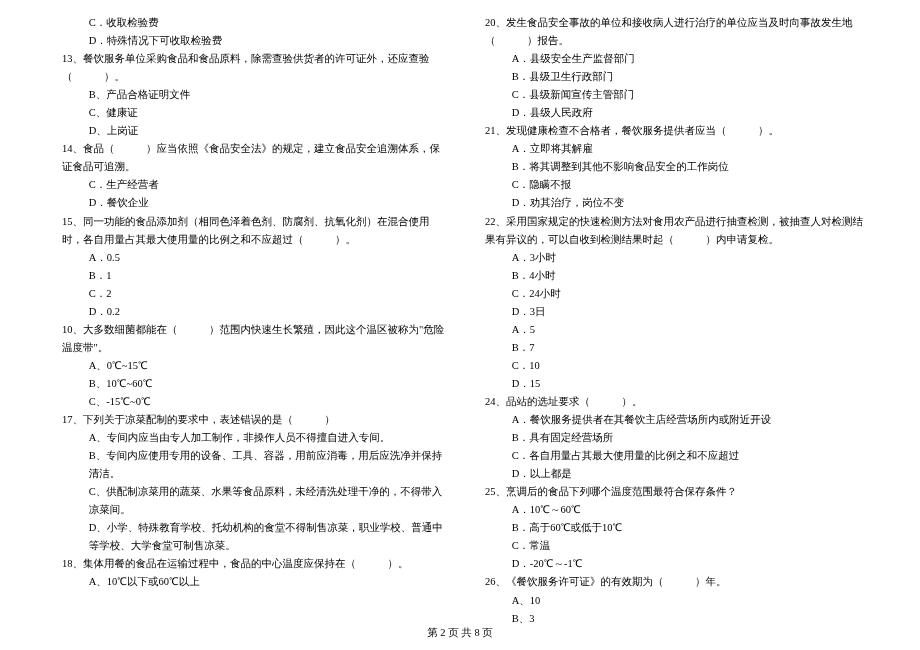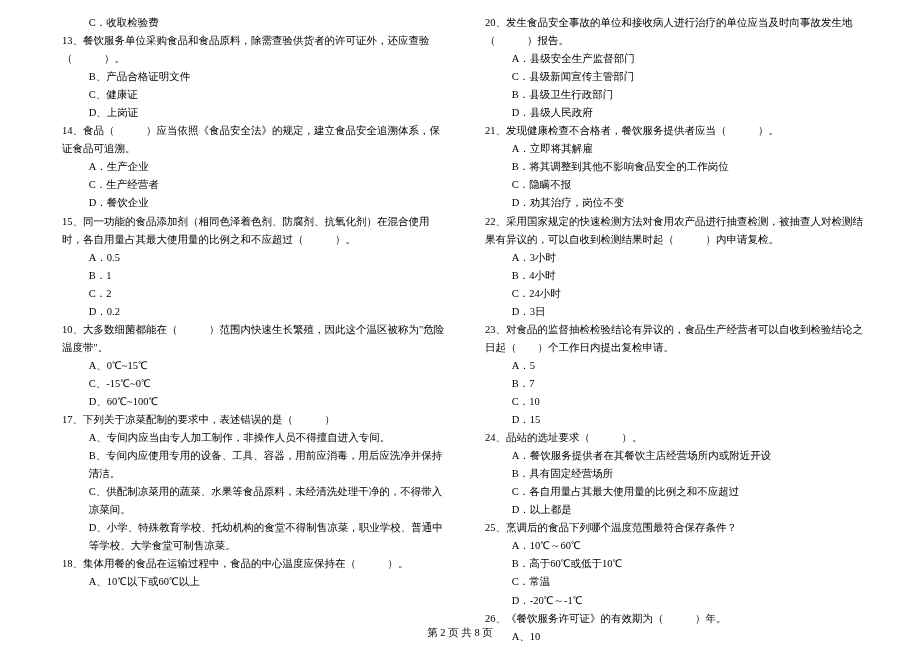--- a/index.html
+++ b/index.html
@@ -32,64 +32,63 @@
       text-align: center;
       font-size: 10.5px;
     }
   </style>
 </head>
 <body>
 
 <div class="columns">
   <div class="col">
     <div class="opt">C．收取检验费</div>
+    <div class="opt">D．特殊情况下可收取检验费</div>
     <div class="q">13、餐饮服务单位采购食品和食品原料，除需查验供货者的许可证外，还应查验（　　　）。</div>
     <div class="opt">B、产品合格证明文件</div>
     <div class="opt">C、健康证</div>
     <div class="opt">D、上岗证</div>
     <div class="q">14、食品（　　　）应当依照《食品安全法》的规定，建立食品安全追溯体系，保证食品可追溯。</div>
-    <div class="opt">A．生产企业</div>
     <div class="opt">C．生产经营者</div>
     <div class="opt">D．餐饮企业</div>
     <div class="q">15、同一功能的食品添加剂（相同色泽着色剂、防腐剂、抗氧化剂）在混合使用时，各自用量占其最大使用量的比例之和不应超过（　　　）。</div>
     <div class="opt">A．0.5</div>
     <div class="opt">B．1</div>
     <div class="opt">C．2</div>
     <div class="opt">D．0.2</div>
     <div class="q">10、大多数细菌都能在（　　　）范围内快速生长繁殖，因此这个温区被称为"危险温度带"。</div>
     <div class="opt">A、0℃~15℃</div>
+    <div class="opt">B、10℃~60℃</div>
     <div class="opt">C、-15℃~0℃</div>
-    <div class="opt">D、60℃~100℃</div>
     <div class="q">17、下列关于凉菜配制的要求中，表述错误的是（　　　）</div>
     <div class="opt">A、专间内应当由专人加工制作，非操作人员不得擅自进入专间。</div>
     <div class="opt">B、专间内应使用专用的设备、工具、容器，用前应消毒，用后应洗净并保持清洁。</div>
     <div class="opt">C、供配制凉菜用的蔬菜、水果等食品原料，未经清洗处理干净的，不得带入凉菜间。</div>
     <div class="opt">D、小学、特殊教育学校、托幼机构的食堂不得制售凉菜，职业学校、普通中等学校、大学食堂可制售凉菜。</div>
     <div class="q">18、集体用餐的食品在运输过程中，食品的中心温度应保持在（　　　）。</div>
     <div class="opt">A、10℃以下或60℃以上</div>
 
   </div>
 
   <div class="col">
     <div class="q">20、发生食品安全事故的单位和接收病人进行治疗的单位应当及时向事故发生地（　　　）报告。</div>
     <div class="opt">A．县级安全生产监督部门</div>
+    <div class="opt">B．县级卫生行政部门</div>
     <div class="opt">C．县级新闻宣传主管部门</div>
-    <div class="opt">B．县级卫生行政部门</div>
     <div class="opt">D．县级人民政府</div>
     <div class="q">21、发现健康检查不合格者，餐饮服务提供者应当（　　　）。</div>
     <div class="opt">A．立即将其解雇</div>
     <div class="opt">B．将其调整到其他不影响食品安全的工作岗位</div>
     <div class="opt">C．隐瞒不报</div>
     <div class="opt">D．劝其治疗，岗位不变</div>
     <div class="q">22、采用国家规定的快速检测方法对食用农产品进行抽查检测，被抽查人对检测结果有异议的，可以自收到检测结果时起（　　　）内申请复检。</div>
     <div class="opt">A．3小时</div>
     <div class="opt">B．4小时</div>
     <div class="opt">C．24小时</div>
     <div class="opt">D．3日</div>
-    <div class="q">23、对食品的监督抽检检验结论有异议的，食品生产经营者可以自收到检验结论之日起（　　）个工作日内提出复检申请。</div>
     <div class="opt">A．5</div>
     <div class="opt">B．7</div>
     <div class="opt">C．10</div>
     <div class="opt">D．15</div>
     <div class="q">24、品站的选址要求（　　　）。</div>
     <div class="opt">A．餐饮服务提供者在其餐饮主店经营场所内或附近开设</div>
     <div class="opt">B．具有固定经营场所</div>
     <div class="opt">C．各自用量占其最大使用量的比例之和不应超过</div>
     <div class="opt">D．以上都是</div>
     <div class="q">25、烹调后的食品下列哪个温度范围最符合保存条件？</div>

